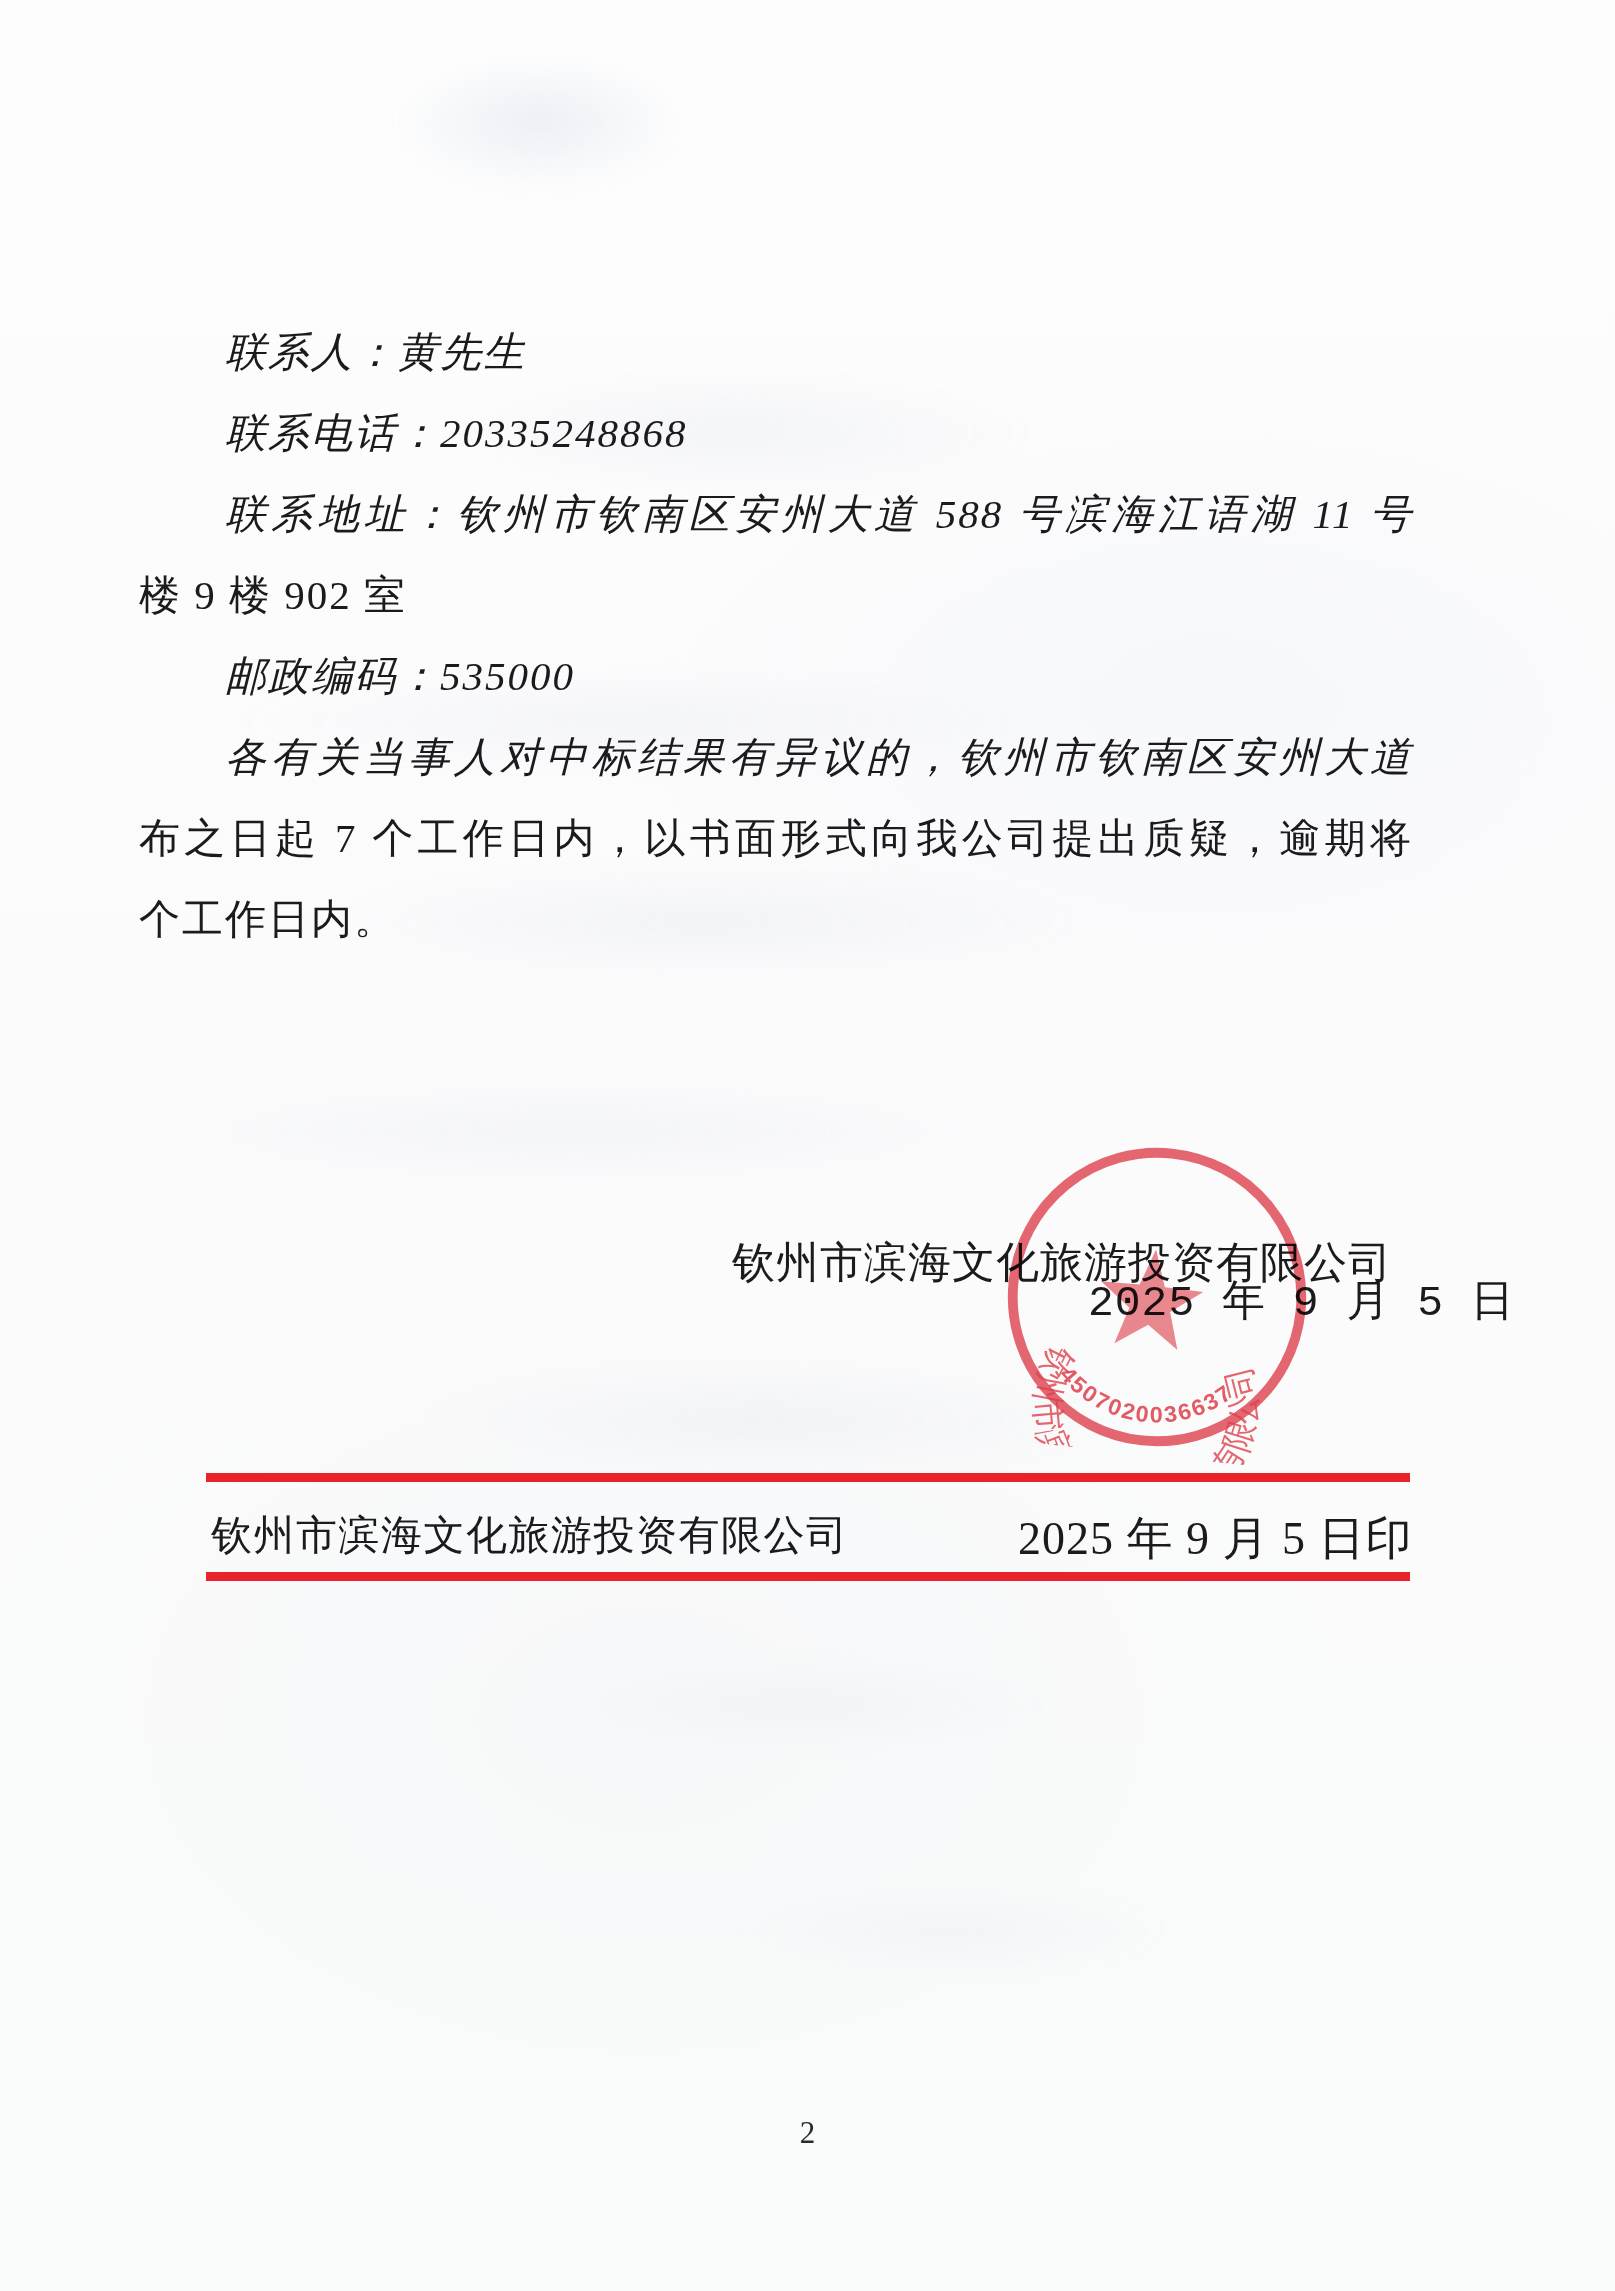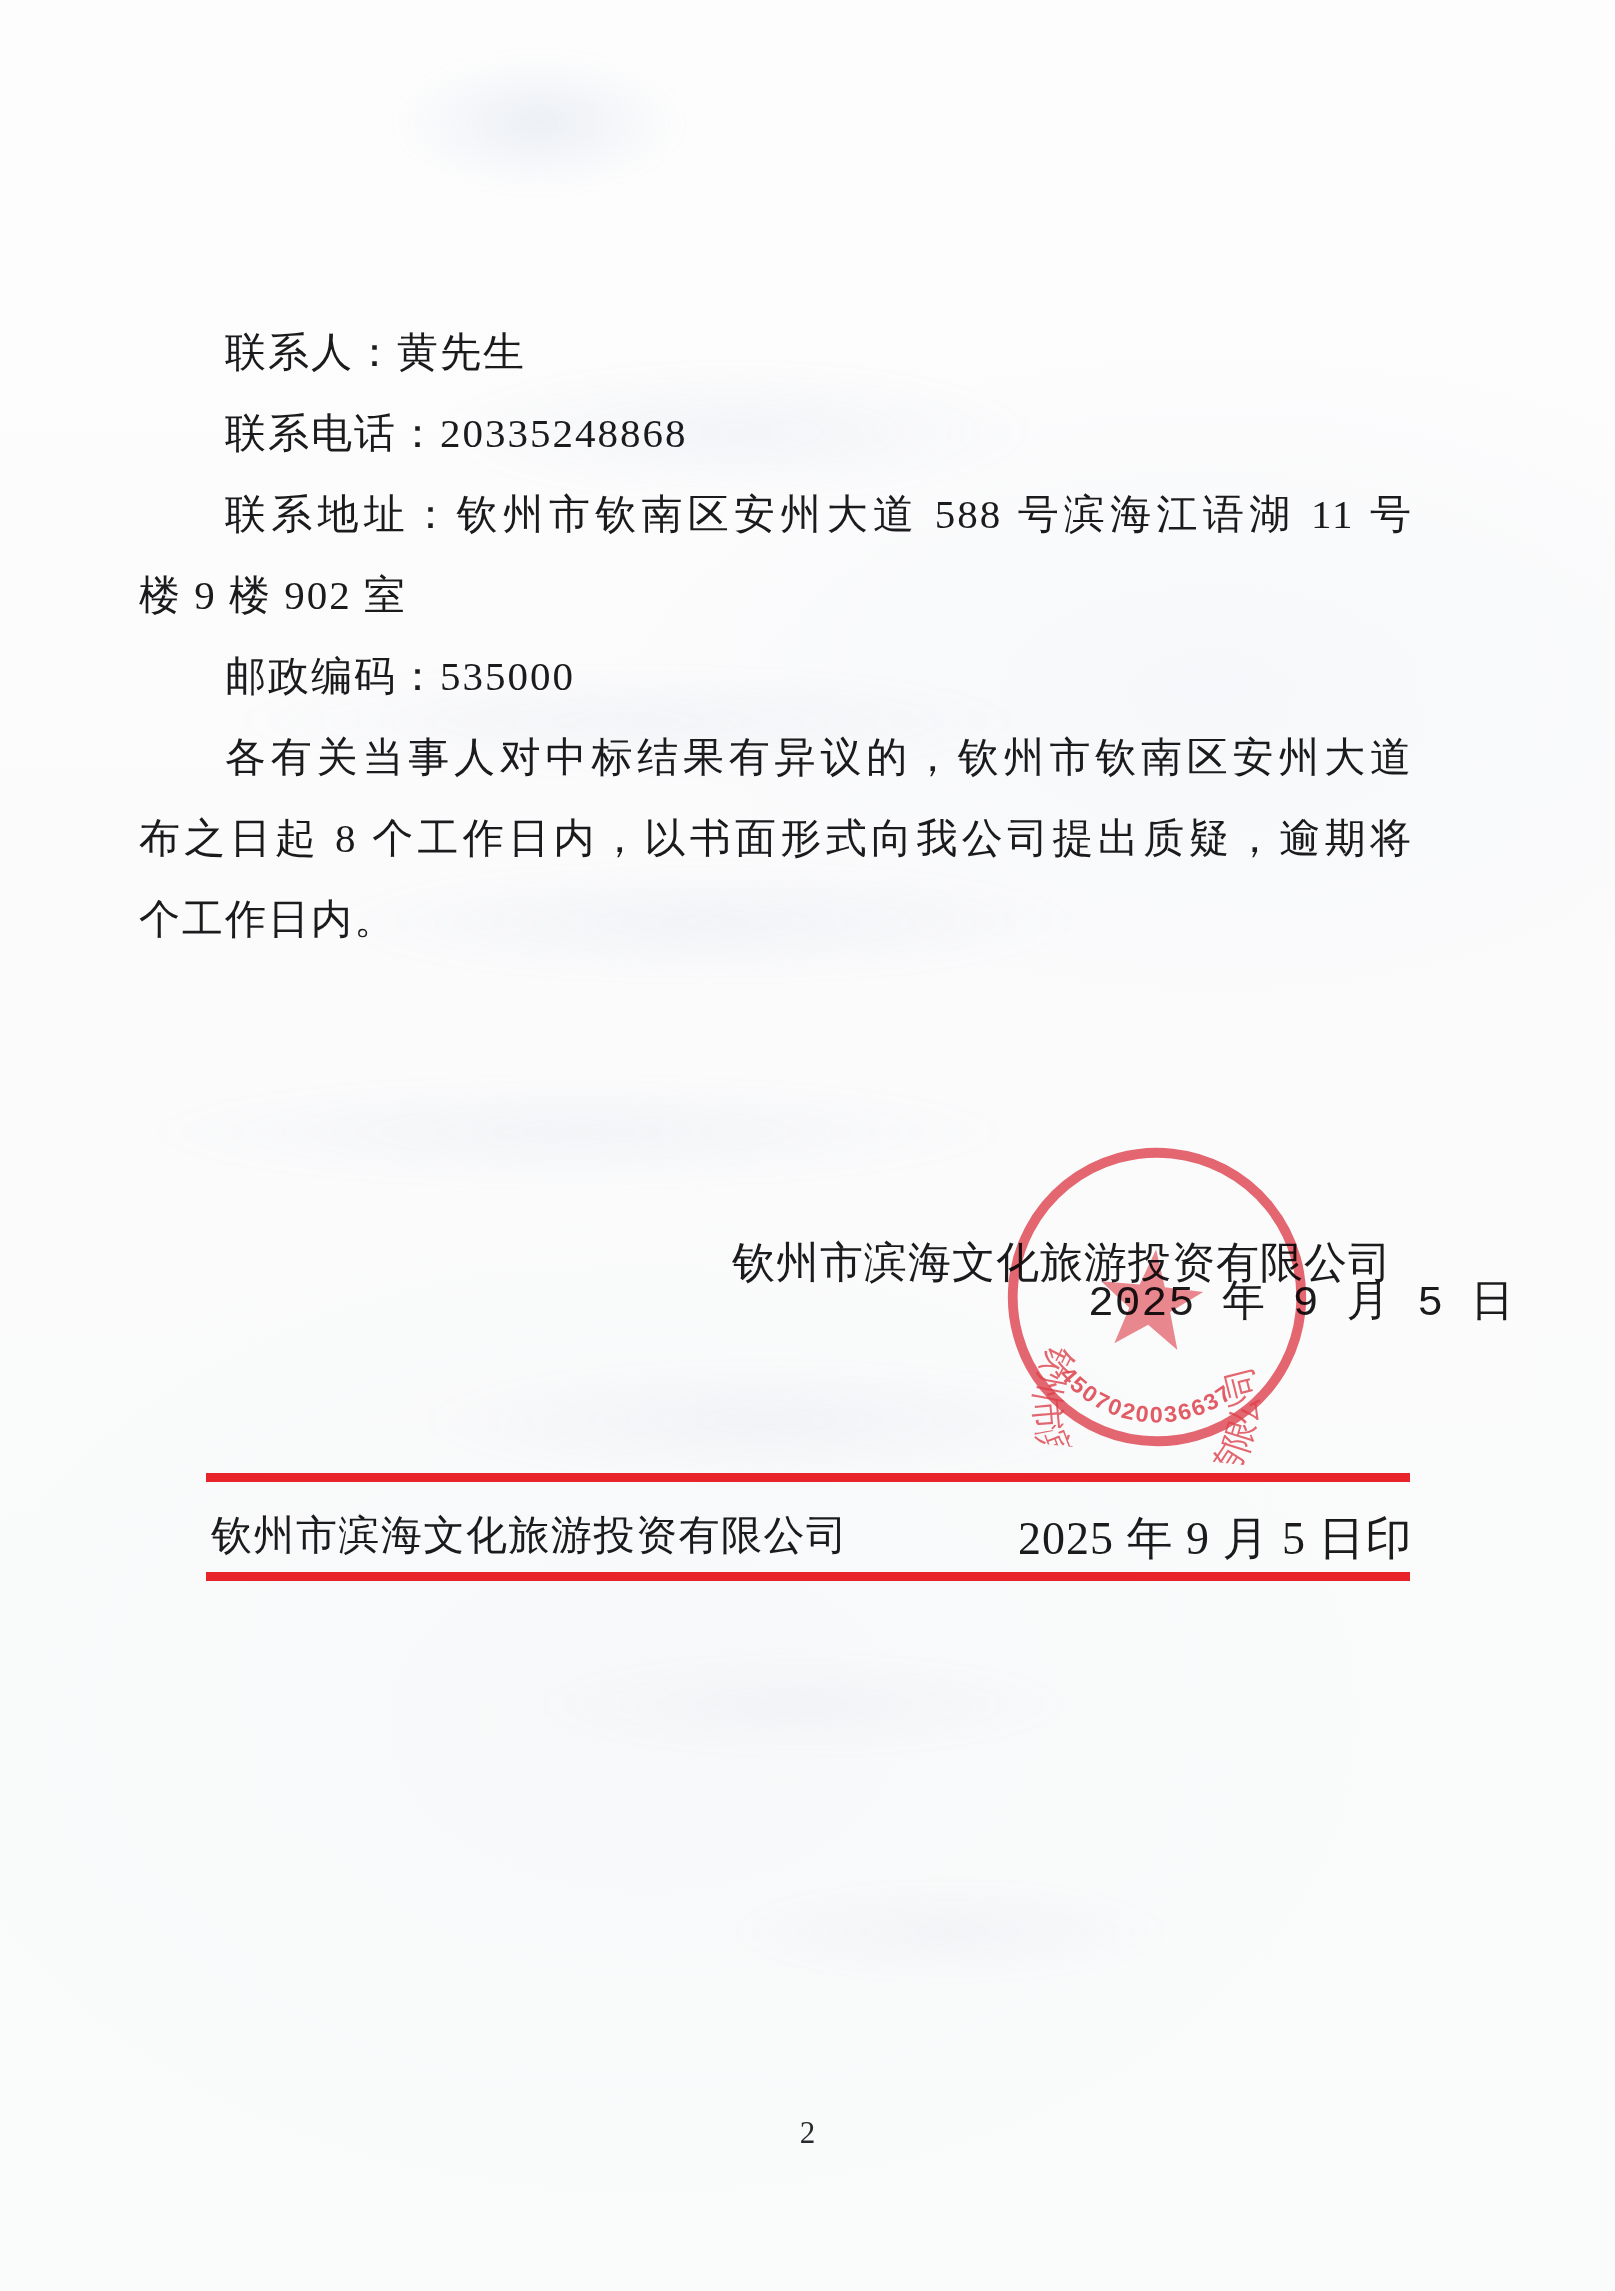--- a/index.html
+++ b/index.html
@@ -23,21 +23,21 @@
   .g6{left:412px;top:1362px;width:706px;height:118px;background:radial-gradient(ellipse,rgba(140,155,185,.07),transparent 70%);}
   .g7{left:529px;top:1656px;width:549px;height:98px;background:radial-gradient(ellipse,rgba(140,155,185,.06),transparent 70%);}
   .g8{left:725px;top:1882px;width:451px;height:98px;background:radial-gradient(ellipse,rgba(140,155,185,.06),transparent 70%);}
 
   .body-text {
     position:absolute; left:139px; top:312px; width:1274px;
     font-size:41px; line-height:81px; letter-spacing:2px;
     white-space:normal;
   }
   .line { min-height:81px; }
-  .indent { text-indent:86px; }
+  .indent { text-indent:86px;font-style:italic; }
   .fill { text-align:justify; text-align-last:justify; }
 
   .sig-company {
     position:absolute; left:732px; top:1234px;
     font-size:43px; letter-spacing:1px; white-space:nowrap;
   }
   .sig-date {
     position:absolute; left:1088px; top:1272px;
     font-size:43px; letter-spacing:1px; white-space:nowrap;font-family:Liberation Mono, monospace;
   }
@@ -82,21 +82,21 @@
   <div class="ghost g7"></div>
   <div class="ghost g8"></div>
 
   <div class="body-text">
     <div class="line indent">联系人：黄先生</div>
     <div class="line indent">联系电话：20335248868</div>
     <div class="line indent fill">联系地址：钦州市钦南区安州大道 588 号滨海江语湖 11 号</div>
     <div class="line">楼 9 楼 902 室</div>
     <div class="line indent">邮政编码：535000</div>
     <div class="line indent fill">各有关当事人对中标结果有异议的，钦州市钦南区安州大道</div>
-    <div class="line fill">布之日起 8 个工作日内，以书面形式向我公司提出质疑，逾期将</div>
+    <div class="line fill">布之日起 7 个工作日内，以书面形式向我公司提出质疑，逾期将</div>
     <div class="line">个工作日内。</div>
   </div>
 
   <div class="sig-company">钦州市滨海文化旅游投资有限公司</div>
   <div class="sig-date">2025 年 9 月 5 日</div>
 
   <svg class="seal" viewBox="0 0 322 322" aria-hidden="true">
     <defs>
       <path id="sealTop" d="M 64 217 A 112 112 0 1 0 258 217"></path>
       <path id="sealBottom" d="M 63 243.3 A 128 128 0 0 0 259 243.3"></path>

